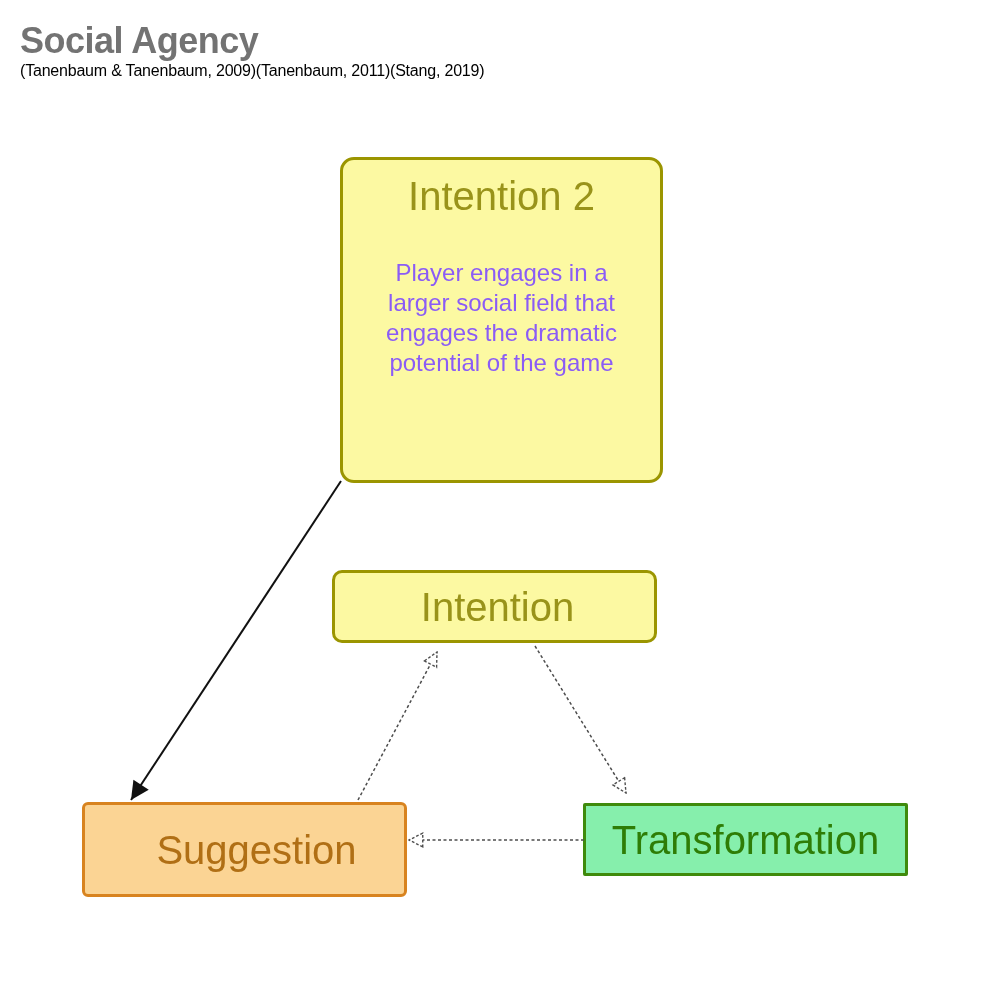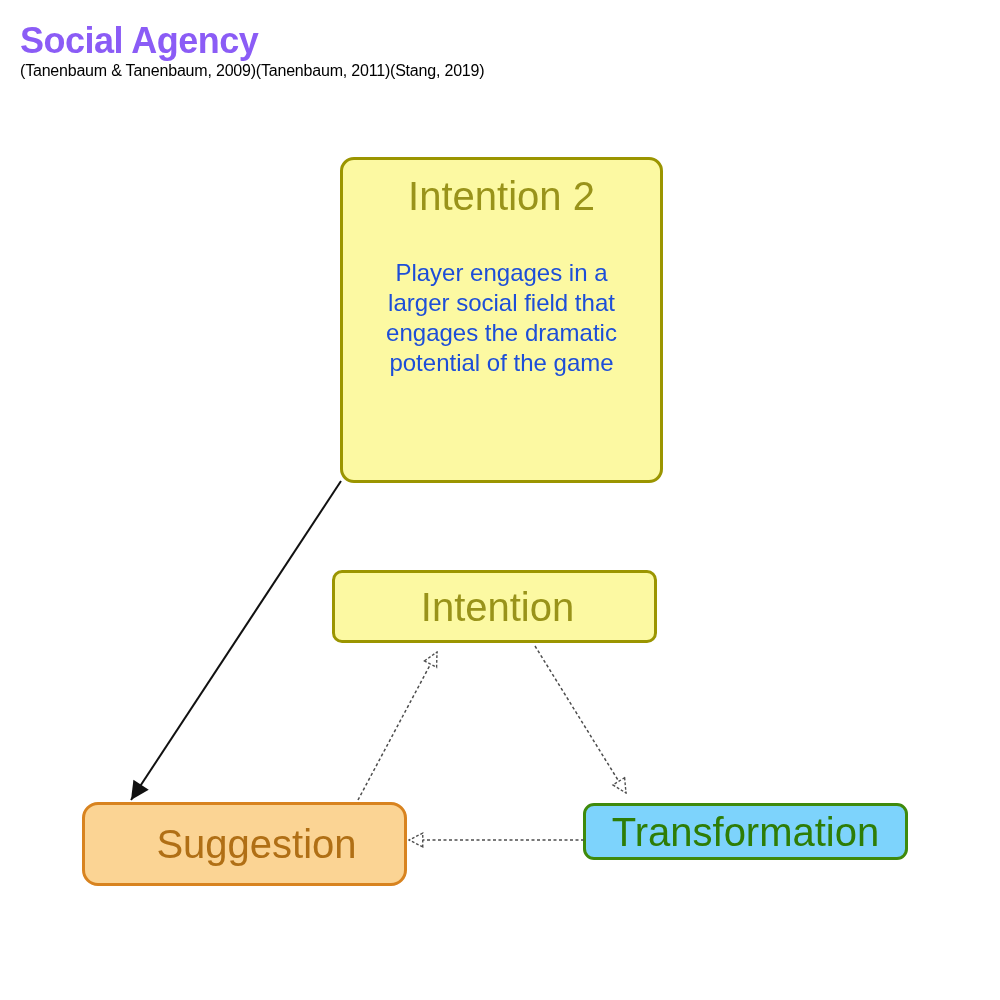--- a/index.html
+++ b/index.html
@@ -8,21 +8,21 @@
     background: #ffffff;
     font-family: "Liberation Sans", sans-serif;
     overflow: hidden;
     position: relative;
   }
   .canvas { position: absolute; inset: 0; width: 1000px; height: 1000px; }
 
   
   .page-title {
     position: absolute; left: 20px; top: 20px;
-    font-size: 36px; font-weight: 600; color: #8b5cf6;
+    font-size: 36px; font-weight: 600; color: #737373;
     letter-spacing: -0.5px;
   }
   .page-citation {
     position: absolute; left: 20px; top: 62px;
     font-size: 16px; font-weight: 500; color: #000;
     letter-spacing: -0.2px;
   }
 
   
   .node {
@@ -36,39 +36,39 @@
 
   .node-intention2 {
     left: 340px; top: 157px; width: 323px; height: 326px;
     background: #FCF9A2; border-color: #9B9500; border-radius: 14px;
     flex-direction: column; justify-content: flex-start;
     padding-top: 14px;
   }
   .node-intention2 .node-label { color: #99931A; }
   .node-body {
     margin-top: 40px;
-    font-size: 24px; line-height: 30px; color: #1d4ed8;
+    font-size: 24px; line-height: 30px; color: #8b5cf6;
     font-weight: 400;
   }
 
   .node-intention {
     left: 332px; top: 570px; width: 325px; height: 73px;
     background: #FCF9A2; border-color: #9B9500; border-radius: 10px; padding-left: 6px;
   }
   .node-intention .node-label { color: #99931A; }
 
   .node-suggestion {
-    left: 82px; top: 802px; width: 325px; height: 84px;
-    background: #FBD494; border-color: #D8831F; border-radius: 16px; padding-left: 24px;
+    left: 82px; top: 802px; width: 325px; height: 95px;
+    background: #FBD494; border-color: #D8831F; border-radius: 6px; padding-left: 24px;
   }
   .node-suggestion .node-label { color: #B06F15; }
 
   .node-transformation {
-    left: 583px; top: 803px; width: 325px; height: 57px;
-    background: #7dd3fc; border-color: #3F8A0C; border-radius: 11px;
+    left: 583px; top: 803px; width: 325px; height: 73px;
+    background: #86efac; border-color: #3F8A0C; border-radius: 2px;
   }
   .node-transformation .node-label { color: #2E7D06; }
 
   
   svg.arrows {
     position: absolute; inset: 0;
     pointer-events: none;
   }
 </style>
 </head>

